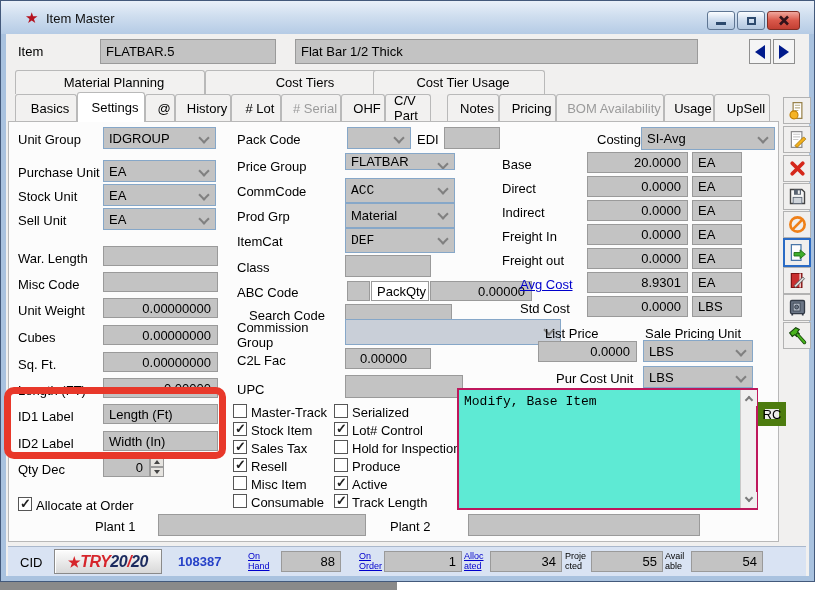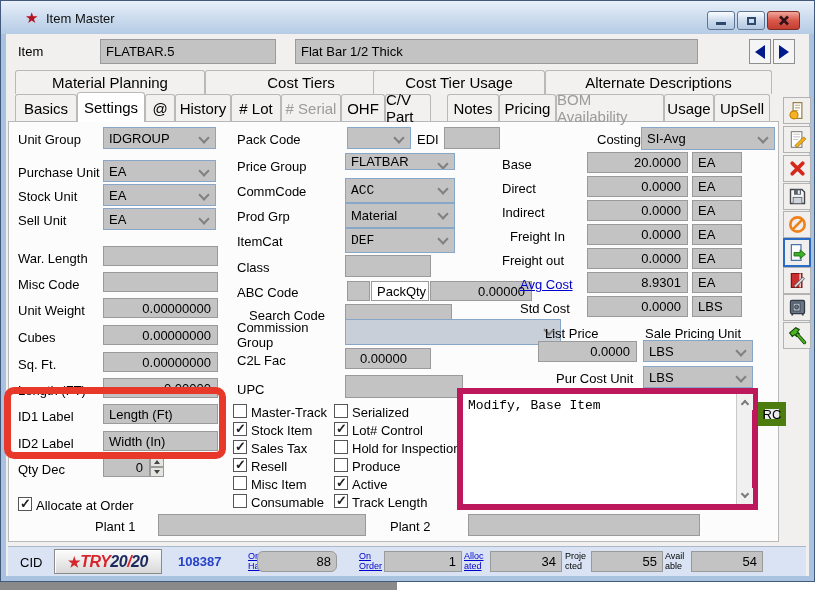--- a/index.html
+++ b/index.html
@@ -21,40 +21,40 @@
   .lbl.wrap { white-space:normal; }
   .fld { position:absolute; background:#c3c3c3; border:1px solid #9a9a9a; height:20px;
     font-size:13px; color:#000; display:flex; align-items:center; padding:0 5px; overflow:hidden; }
   .fld.white { background:#fff; }
   .num { justify-content:flex-end; padding-right:6px; }
   .dd { padding-right:18px; border-color:#86a7c8; }
   .dd::after { content:''; position:absolute; right:7px; top:6px; width:6px; height:6px;
     border-right:2px solid #808080; border-bottom:2px solid #808080; transform:rotate(45deg); }
   .mono { font-family:"Liberation Mono",monospace; font-size:13px; }
   .tab { position:absolute; background:#f2f1f0; border:1px solid #b9b9b9; border-bottom:none;
-    border-radius:3px 3px 0 0; display:flex; align-items:center; justify-content:center; font-size:15px; color:#000; }
+    border-radius:3px 3px 0 0; display:flex; align-items:center; justify-content:center; font-size:13px; color:#000;padding-left:8px; }
   .tab.row1 { top:70px; height:24px; }
   .tab.row2 { top:94px; height:27px; z-index:1; }
   .tab.active { background:#fff; top:92px; height:30px; z-index:3; }
   .tab.disabled { color:#9b9b9b; }
   .cb { position:absolute; width:14px; height:14px; background:#fff; border:1px solid #555; }
   .cb.on::after { content:"\2713"; position:absolute; left:1px; top:-2px; font-size:13px; font-weight:bold; color:#222; }
   .link { color:#0000cc; text-decoration:underline; cursor:pointer; }
   .spin { position:absolute; width:14px; height:20px; display:flex; flex-direction:column; }
   .sp { flex:1; background:#e6e4e0; border:1px solid #9a9a9a; display:flex; align-items:center; justify-content:center; }
   .sp.up::after { content:''; width:0; height:0; border-left:3px solid transparent; border-right:3px solid transparent; border-bottom:4px solid #444; }
   .sp.dn::after { content:''; width:0; height:0; border-left:3px solid transparent; border-right:3px solid transparent; border-top:4px solid #444; }
   .navbtn { position:absolute; top:39px; width:22px; height:25px; background:#f5f5f5; border:1px solid #8f8f8f; display:flex; align-items:center; justify-content:center; }
   .tri-left { width:0; height:0; border-top:7px solid transparent; border-bottom:7px solid transparent; border-right:10px solid #001a8c; }
   .tri-right { width:0; height:0; border-top:7px solid transparent; border-bottom:7px solid transparent; border-left:10px solid #001a8c; }
   .toolbtn { position:absolute; left:783px; width:28px; height:27px; background:#f0efee; border:1px solid #b2b2b2;
     display:flex; align-items:center; justify-content:center; }
   .toolbtn.selected { border:2px solid #2a6bc5; }
   .toolbtn svg { width:21px; height:21px; }
-  .notes { position:absolute; left:457px; top:388px; width:301px; height:122px; background:#ffffff; border:6px solid #be185d; }
+  .notes { position:absolute; left:457px; top:388px; width:301px; height:122px; background:#5eead4; border:2px solid #be185d; }
   .notes-text { position:absolute; left:5px; top:4px; right:20px; font-family:"Liberation Mono",monospace; font-size:13px; color:#000; }
   .vscroll { position:absolute; right:0; top:0; width:16px; height:100%; background:#f0f0f0; border-left:1px solid #c9c9c9; }
   .varrow { position:absolute; left:0; width:16px; height:16px; background:#f0f0f0; display:flex; align-items:center; justify-content:center; }
   .varrow.up { top:0; } .varrow.down { bottom:0; }
   .chev { width:6px; height:6px; border-right:2px solid #7a7a7a; border-bottom:2px solid #7a7a7a; }
   .chev.u { transform:rotate(-135deg); margin-top:4px; } .chev.d { transform:rotate(45deg); margin-bottom:4px; }
   .rcbtn { position:absolute; left:758px; top:402px; width:28px; height:24px; background:#ececec; border:7px solid #4d7c0f;
     font-size:13px; display:flex; align-items:center; justify-content:center; }
   .annotation { position:absolute; left:4px; top:387px; width:222px; height:72px; border:7px solid #e8382a; border-radius:10px; z-index:50; pointer-events:none; }
   .statusbar { position:absolute; left:8px; top:546px; width:798px; height:30px; background:#d9e3f3; border-top:1px solid #aab8cc; }
@@ -98,21 +98,20 @@
   <div class="navbtn" style="left:749px;">
         <div class="tri-left"></div>
       </div>
   <div class="navbtn" style="left:773px;">
         <div class="tri-right"></div>
       </div>
 
   <div class="tab row1" style="left:15px;width:190px;">Material Planning</div>
   <div class="tab row1" style="left:205px;width:192px;">Cost Tiers</div>
   <div class="tab row1" style="left:373px;width:172px;">Cost Tier Usage</div>
-  <div class="tab row1" style="left:545px;width:227px;">Alternate Descriptions</div>
 
   <div class="tab row2" style="left:15px;width:62px;">Basics</div>
   <div class="tab row2 active" style="left:77px;width:68px;">Settings</div>
   <div class="tab row2" style="left:145px;width:30px;">@</div>
   <div class="tab row2" style="left:175px;width:56px;">History</div>
   <div class="tab row2" style="left:231px;width:50px;"># Lot</div>
   <div class="tab row2 disabled" style="left:281px;width:60px;"># Serial</div>
   <div class="tab row2" style="left:341px;width:44px;">OHF</div>
   <div class="tab row2" style="left:385px;width:46px;">C/V Part</div>
   <div class="tab row2" style="left:447px;width:52px;">Notes</div>
@@ -228,21 +227,21 @@
 
   <div class="lbl" style="left:502px;top:157px;">Base</div>
   <div class="fld num" style="left:587px;top:152px;width:101px;height:21px;">20.0000</div>
   <div class="fld" style="left:692px;top:152px;width:50px;height:21px;">EA</div>
   <div class="lbl" style="left:502px;top:181px;">Direct</div>
   <div class="fld num" style="left:587px;top:176px;width:101px;height:21px;">0.0000</div>
   <div class="fld" style="left:692px;top:176px;width:50px;height:21px;">EA</div>
   <div class="lbl" style="left:502px;top:205px;">Indirect</div>
   <div class="fld num" style="left:587px;top:200px;width:101px;height:21px;">0.0000</div>
   <div class="fld" style="left:692px;top:200px;width:50px;height:21px;">EA</div>
-  <div class="lbl" style="left:502px;top:229px;margin-left:8px;">Freight In</div>
+  <div class="lbl" style="left:502px;top:229px;">Freight In</div>
   <div class="fld num" style="left:587px;top:224px;width:101px;height:21px;">0.0000</div>
   <div class="fld" style="left:692px;top:224px;width:50px;height:21px;">EA</div>
   <div class="lbl" style="left:502px;top:253px;">Freight out</div>
   <div class="fld num" style="left:587px;top:248px;width:101px;height:21px;">0.0000</div>
   <div class="fld" style="left:692px;top:248px;width:50px;height:21px;">EA</div>
   <div class="lbl link" style="left:520px;top:277px;">Avg Cost</div>
   <div class="fld num" style="left:587px;top:272px;width:101px;height:21px;">8.9301</div>
   <div class="fld" style="left:692px;top:272px;width:50px;height:21px;">EA</div>
   <div class="lbl" style="left:520px;top:301px;">Std Cost</div>
   <div class="fld num" style="left:587px;top:296px;width:101px;height:21px;">0.0000</div>
@@ -341,21 +340,21 @@
       <span style="color:#1b2a5e;">20</span>
       <span style="color:#d6252b;">/</span>
       <span style="color:#1b2a5e;">20</span>
     </div>
     <div class="rid">108387</div>
 
     <div class="smet link" style="left:240px;">
       <div>On</div>
           <div>Hand</div>
     </div>
-    <div class="sfld" style="left:249px;width:80px;border-radius:6px;">88</div>
+    <div class="sfld" style="left:273px;width:60px;">88</div>
     <div class="smet link" style="left:351px;">
       <div>On</div>
           <div>Order</div>
     </div>
     <div class="sfld" style="left:376px;width:78px;">1</div>
     <div class="smet link" style="left:456px;">
       <div>Alloc</div>
           <div>ated</div>
     </div>
     <div class="sfld" style="left:482px;width:72px;">34</div>

